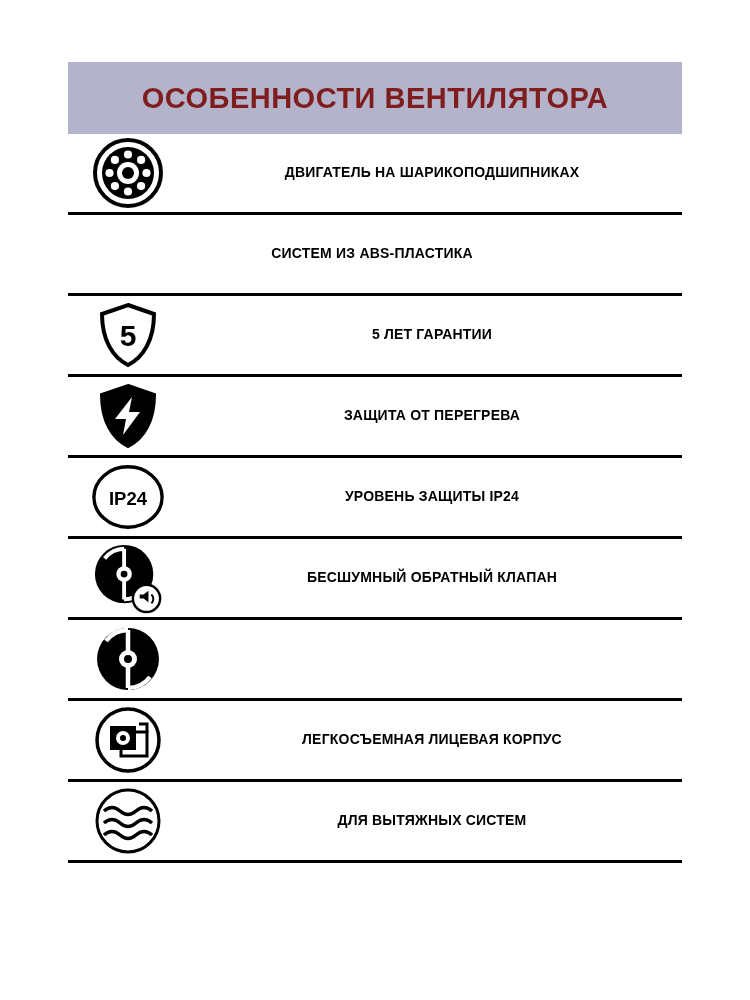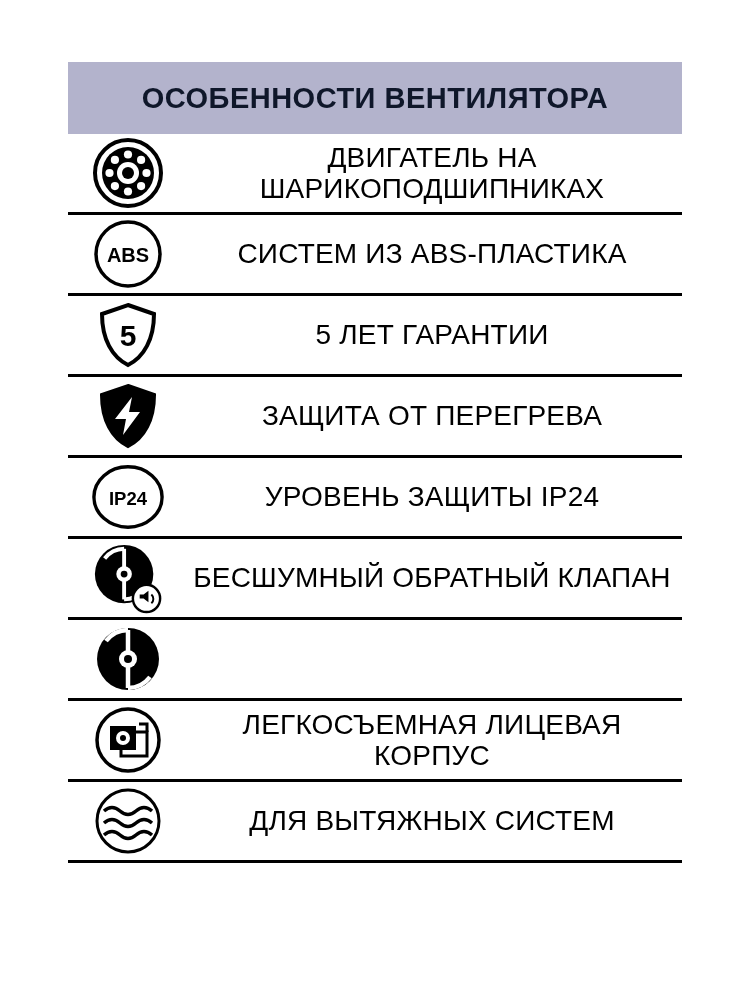--- a/index.html
+++ b/index.html
@@ -28,21 +28,21 @@
     background: #b3b3cc;
     height: 72px;
     display: flex;
     align-items: center;
     justify-content: center;
   }
   .title-bar .title-text {
     font-size: 29px;
     font-weight: bold;
     letter-spacing: 0.5px;
-    color: #0f172a;
+    color: #7f1d1d;
     text-align: center;
   }
   .feature-row {
     display: flex;
     align-items: center;
     height: 81px;
     border-bottom: 3px solid #000000;
   }
   .feature-row.first { border-top: 0; }
   .icon-cell {
@@ -54,24 +54,24 @@
     height: 100%;
   }
   .label-cell {
     flex: 1;
     display: flex;
     align-items: center;
     justify-content: center;
     padding-right: 6px;
   }
   .label-text {
-    font-size: 28px;
-    font-weight: normal;
+    font-size: 14px;
+    font-weight: bold;
     color: #000000;
-    text-align: center;
+    text-align: left;
     line-height: 1.12;
     letter-spacing: 0.2px;
   }
   svg { display: block; }
   .icon-wrap { width: 74px; height: 74px; display: flex; align-items: center; justify-content: center; }
 </style>
 </head>
 <body>
 
 <div class="page">
@@ -101,28 +101,20 @@
             </g>
           </svg>
         </span>
       </div>
       <div class="label-cell">
         <div class="label-text">ДВИГАТЕЛЬ НА ШАРИКОПОДШИПНИКАХ</div>
       </div>
     </div>
 
     <div class="feature-row">
-      <div class="icon-cell">
-        <span class="icon-wrap">
-          <svg width="72" height="72" viewBox="0 0 72 72">
-            <circle cx="36" cy="36" r="32" fill="none" stroke="#000" stroke-width="3.5"></circle>
-            <text x="36" y="44" text-anchor="middle" font-family="Liberation Sans, sans-serif" font-size="20" font-weight="bold" fill="#000">ABS</text>
-          </svg>
-        </span>
-      </div>
       <div class="label-cell">
         <div class="label-text">СИСТЕМ ИЗ ABS-ПЛАСТИКА</div>
       </div>
     </div>
 
     <div class="feature-row">
       <div class="icon-cell">
         <span class="icon-wrap">
           <svg width="72" height="72" viewBox="0 0 72 72">
             <path d="M36 6 L62 15 C62 40 52 58 36 66 C20 58 10 40 10 15 Z" fill="none" stroke="#000" stroke-width="4"></path>

